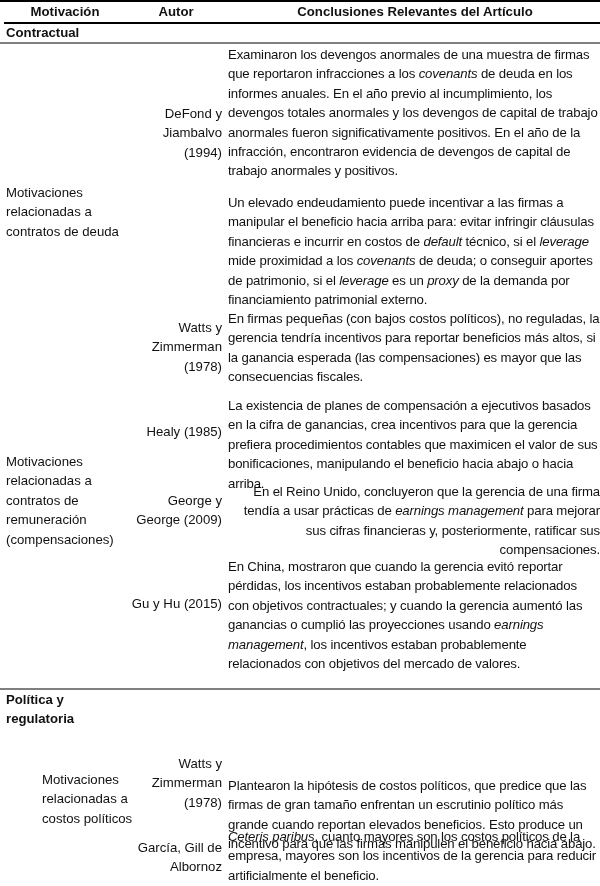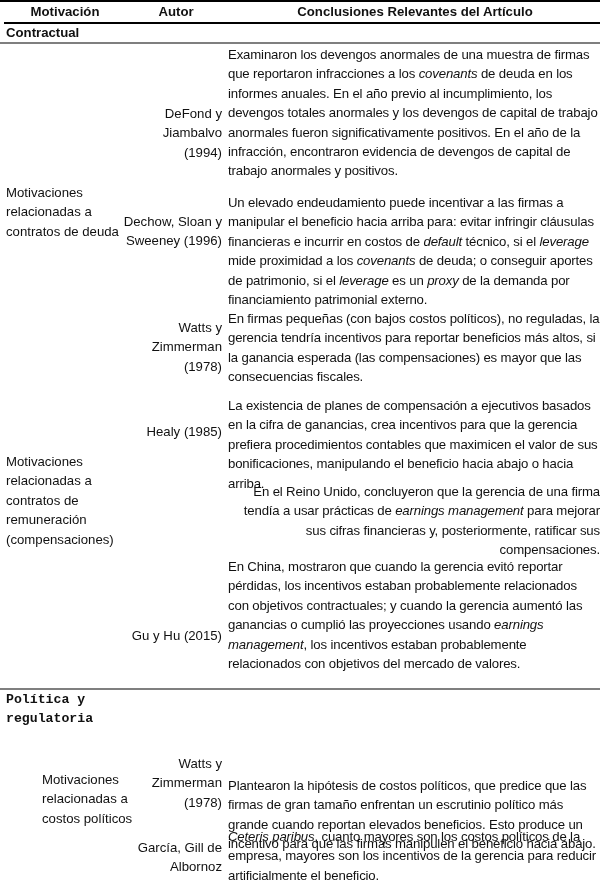--- a/index.html
+++ b/index.html
@@ -42,38 +42,38 @@
   </div>
 
   <div class="section-title" style="top:23px; width:200px;">Contractual</div>
   <div class="rule-gray" style="top:42px;"></div>
 
   <div class="cell motivation" style="top:139px;margin-top:44px;">Motivaciones relacionadas a contratos de deuda</div>
 
   <div class="cell author" style="top:104px;">DeFond y Jiambalvo (1994)</div>
   <div class="cell conclusion" style="top:45px;"><span>Examinaron los devengos anormales de una muestra de firmas que reportaron infracciones a los </span><em>covenants</em><span> de deuda en los informes anuales. En el año previo al incumplimiento, los devengos totales anormales y los devengos de capital de trabajo anormales fueron significativamente positivos. En el año de la infracción, encontraron evidencia de devengos de capital de trabajo anormales y positivos.</span></div>
 
-  <div class="cell author" style="top:212px;">Dechow, Sloan y Sweeney (1996)</div>
   <div class="cell conclusion" style="top:193px;"><span>Un elevado endeudamiento puede incentivar a las firmas a manipular el beneficio hacia arriba para: evitar infringir cláusulas financieras e incurrir en costos de </span><em>default</em><span> técnico, si el </span><em>leverage</em><span> mide proximidad a los </span><em>covenants</em><span> de deuda; o conseguir aportes de patrimonio, si el </span><em>leverage</em><span> es un </span><em>proxy</em><span> de la demanda por financiamiento patrimonial externo.</span></div>
 
   <div class="cell author" style="top:318px;">Watts y Zimmerman (1978)</div>
   <div class="cell conclusion" style="top:309px;"><span>En firmas pequeñas (con bajos costos políticos), no reguladas, la gerencia tendría incentivos para reportar beneficios más altos, si la ganancia esperada (las compensaciones) es mayor que las consecuencias fiscales.</span></div>
 
   <div class="cell motivation" style="top:452px;">Motivaciones relacionadas a contratos de remuneración (compensaciones)</div>
 
   <div class="cell author" style="top:422px;">Healy (1985)</div>
   <div class="cell conclusion" style="top:396px;"><span>La existencia de planes de compensación a ejecutivos basados en la cifra de ganancias, crea incentivos para que la gerencia prefiera procedimientos contables que maximicen el valor de sus bonificaciones, manipulando el beneficio hacia abajo o hacia arriba.</span></div>
 
+  <div class="cell author" style="top:491px;">George y George (2009)</div>
   <div class="cell conclusion" style="top:482px;text-align:right;"><span>En el Reino Unido, concluyeron que la gerencia de una firma tendía a usar prácticas de </span><em>earnings management</em><span> para mejorar sus cifras financieras y, posteriormente, ratificar sus compensaciones.</span></div>
 
-  <div class="cell author" style="top:626px;">Gu y Hu (2015)</div>
+  <div class="cell author" style="top:594px;">Gu y Hu (2015)</div>
   <div class="cell conclusion" style="top:557px;"><span>En China, mostraron que cuando la gerencia evitó reportar pérdidas, los incentivos estaban probablemente relacionados con objetivos contractuales; y cuando la gerencia aumentó las ganancias o cumplió las proyecciones usando </span><em>earnings management</em><span>, los incentivos estaban probablemente relacionados con objetivos del mercado de valores.</span></div>
 
   <div class="rule-gray" style="top:688px;"></div>
-  <div class="section-title" style="top:690px; width:100px;font-family:Liberation Mono, monospace;">Política y regulatoria</div>
+  <div class="section-title" style="top:690px; width:100px;">Política y regulatoria</div>
 
   <div class="cell motivation" style="top:770px;margin-left:36px;">Motivaciones relacionadas a costos políticos</div>
 
   <div class="cell author" style="top:754px;">Watts y Zimmerman (1978)</div>
   <div class="cell conclusion" style="top:776px;"><span>Plantearon la hipótesis de costos políticos, que predice que las firmas de gran tamaño enfrentan un escrutinio político más grande cuando reportan elevados beneficios. Esto produce un incentivo para que las firmas manipulen el beneficio hacia abajo.</span></div>
 
   <div class="cell conclusion" style="top:827px;"><em>Ceteris paribus</em><span>, cuanto mayores son los costos políticos de la empresa, mayores son los incentivos de la gerencia para reducir artificialmente el beneficio.</span></div>
   <div class="cell author" style="top:838px;">García, Gill de Albornoz</div>
 </div>
 

